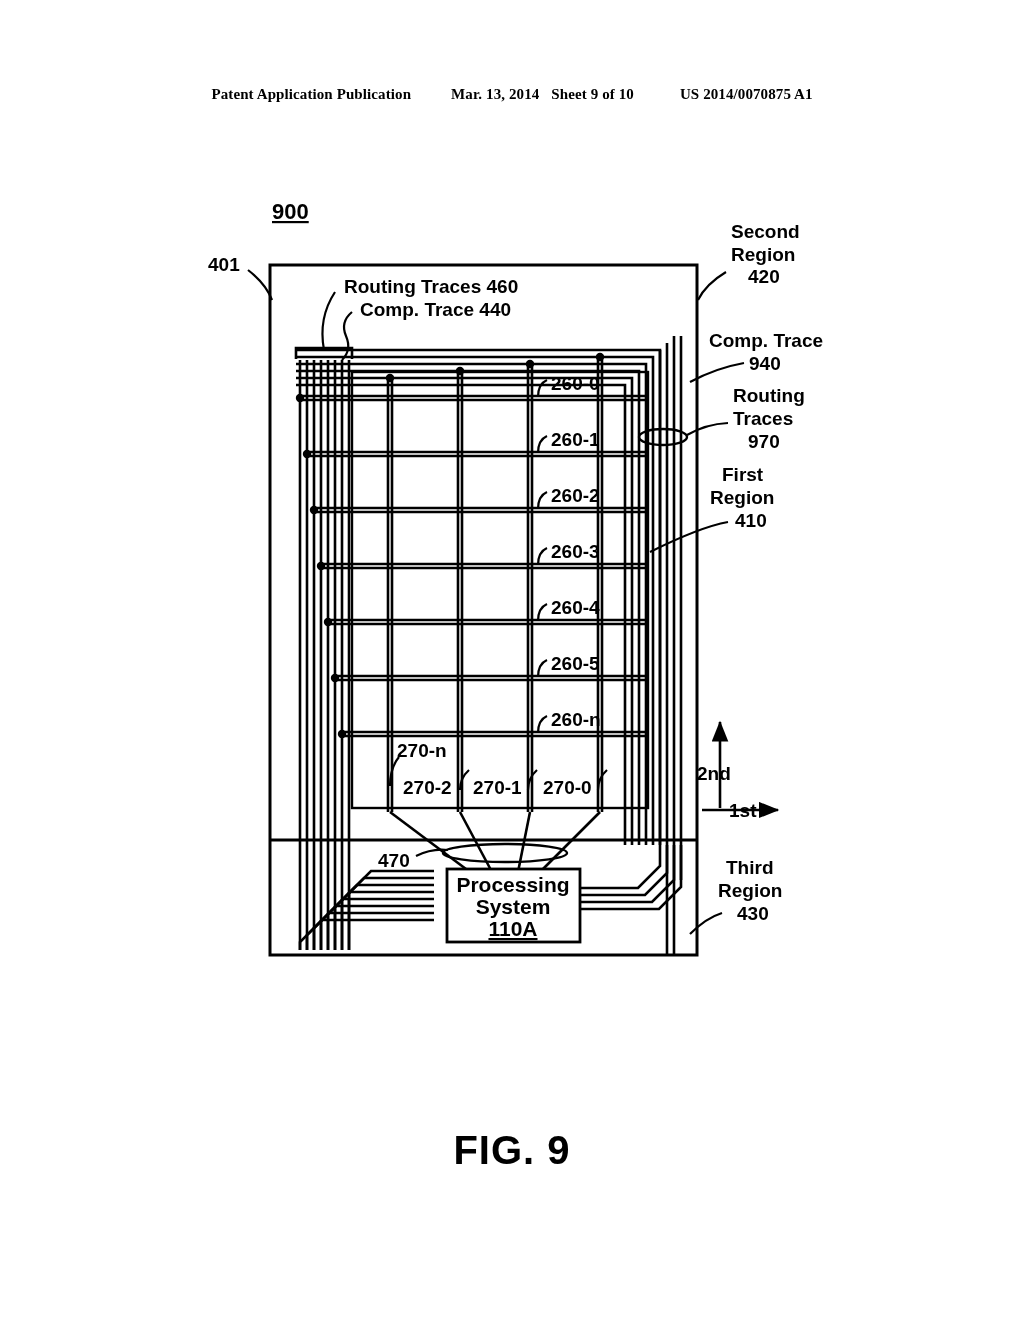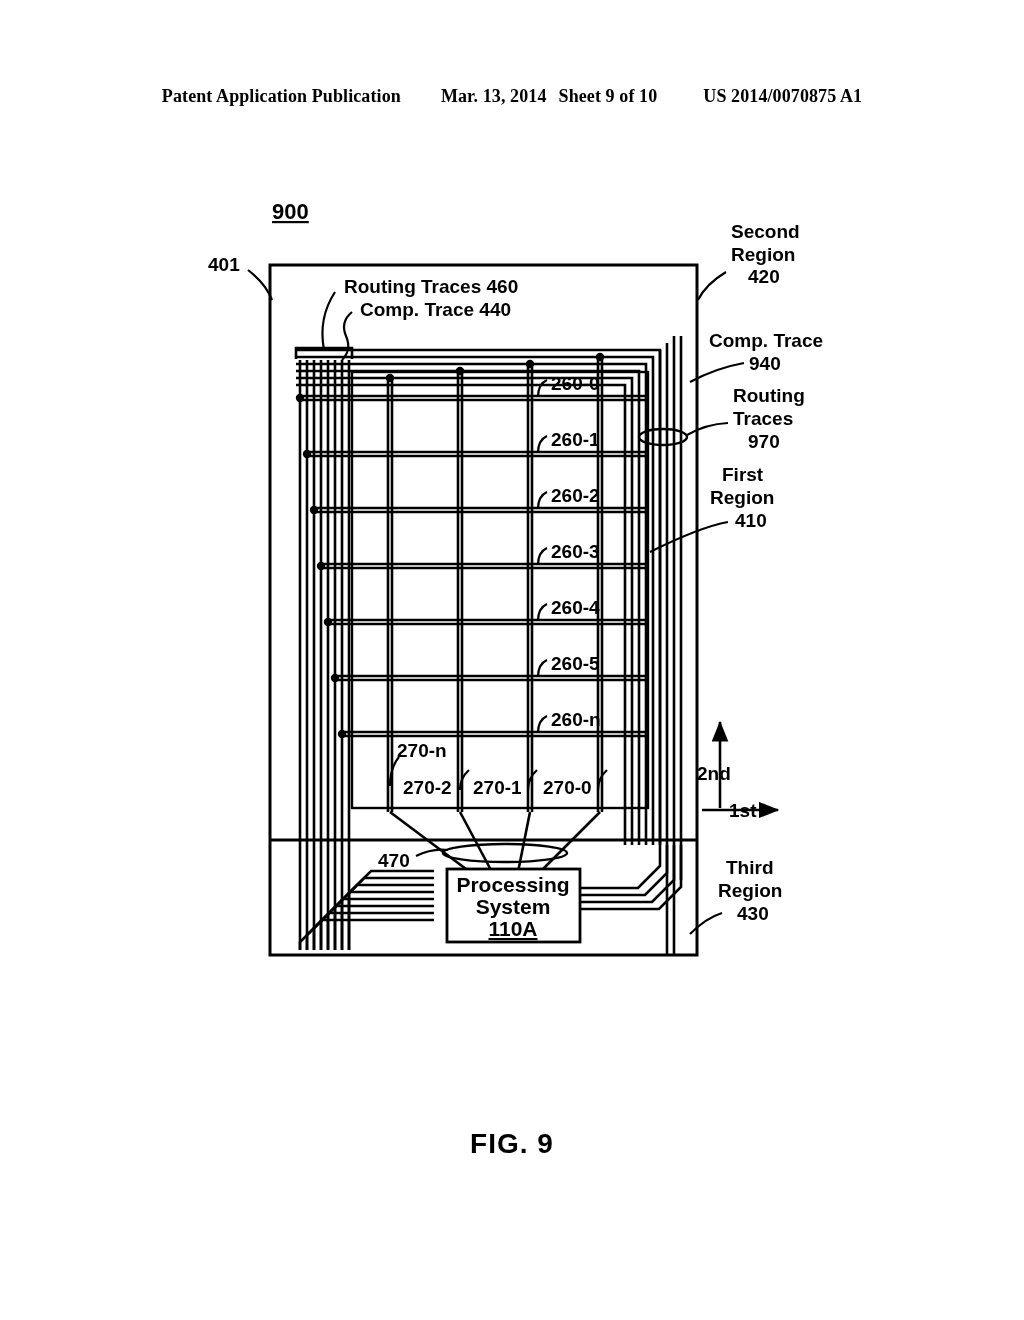--- a/index.html
+++ b/index.html
@@ -25,40 +25,40 @@
 
   
   #pub-header {
     position: absolute;
     left: 0;
     top: 86px;
     width: 1024px;
     text-align: center;
     font-family: "Liberation Serif", serif;
     font-weight: bold;
-    font-size: 18px;
+    font-size: 15px;
     color: #000;
     letter-spacing: 0.1px;
     white-space: nowrap;
   }
   #pub-header .hdr-left   { }
   #pub-header .hdr-mid    { margin-left: 40px; }
   #pub-header .hdr-sheet  { margin-left: 12px; }
   #pub-header .hdr-right  { margin-left: 46px; }
 
   
   #fig-caption {
     position: absolute;
     left: 0;
     top: 1128px;
     width: 1024px;
     text-align: center;
     font-family: "Liberation Sans", sans-serif;
     font-weight: bold;
-    font-size: 28px;
+    font-size: 40px;
     letter-spacing: 1px;
     color: #000;
   }
 
   
   #drawing {
     position: absolute;
     left: 0;
     top: 0;
     width: 1024px;

